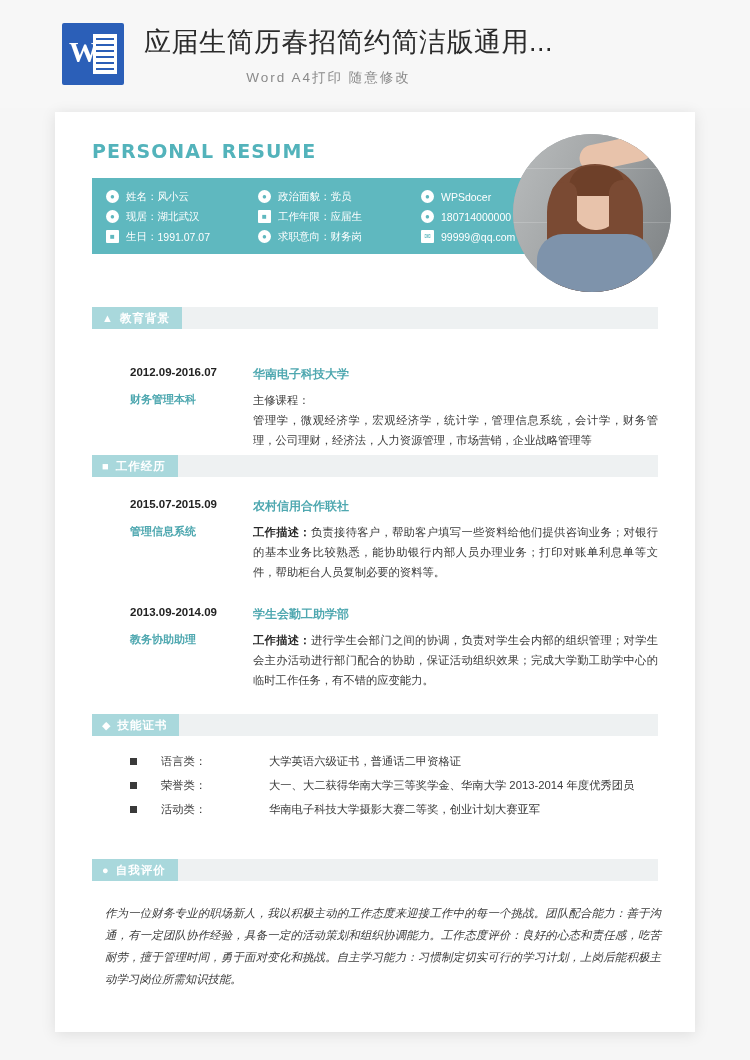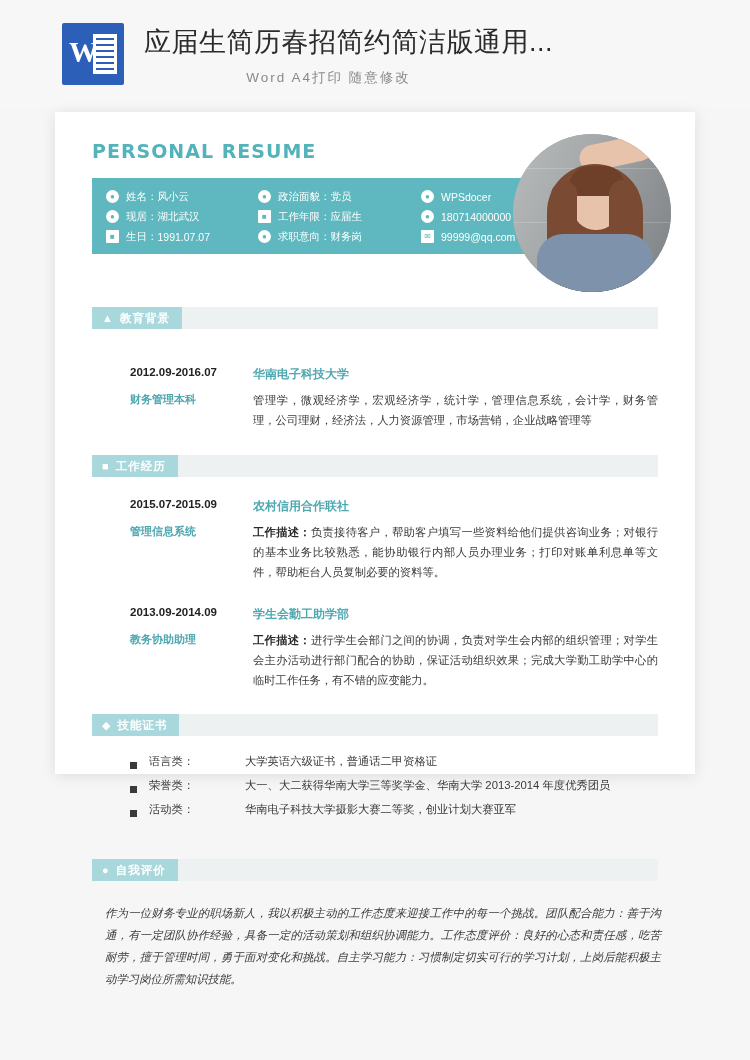--- a/index.html
+++ b/index.html
@@ -75,21 +75,21 @@
     text-align: center;
     padding-right: 40px;
   }
 
   
   .sheet {
     position: absolute;
     left: 55px;
     top: 112px;
     width: 640px;
-    height: 662px;
+    height: 920px;
     background: #ffffff;
     box-shadow: 0 2px 14px rgba(0,0,0,0.10);
   }
 
   .resume-head {
     font-size: 19px;
     font-weight: bold;
     color: #53b3bb;
     letter-spacing: 1px;
     position: absolute;
@@ -274,25 +274,26 @@
     color: #3a3a3a;
     line-height: 20px;
     text-align: justify;
   }
   .entry .line b { color: #2a2a2a; }
 
   
   .skills { position: absolute; left: 75px; width: 540px; }
   .skill-row {
     display: flex;
-    align-items: center;
+    align-items: flex-start;
     font-size: 11.3px;
     color: #3a3a3a;
     line-height: 21px;
     margin-bottom: 3px;
+    gap: 12px;
   }
   .skill-row .bullet {
     width: 7px; height: 7px;
     background: #3a3a3a;
     margin: 7px 12px 0 0;
     flex: 0 0 auto;
   }
   .skill-row .k { width: 96px; flex: 0 0 auto; }
   .skill-row .v { flex: 1 1 auto; }
 
@@ -409,20 +410,21 @@
         <span class="ico">▲</span>
         <span class="txt">教育背景</span>
       </div>
     </div>
 
     <div class="entry" style="top:254px">
       <div class="date">2012.09-2016.07</div>
       <div class="role">财务管理本科</div>
       <div class="body">
         <div class="org">华南电子科技大学</div>
+        <div class="line">主修课程：</div>
         <div class="line">管理学，微观经济学，宏观经济学，统计学，管理信息系统，会计学，财务管理，公司理财，经济法，人力资源管理，市场营销，企业战略管理等</div>
       </div>
     </div>
 
     <div class="sec-title" style="top:343px">
       <div class="tab">
         <span class="ico">■</span>
         <span class="txt">工作经历</span>
       </div>
     </div>

